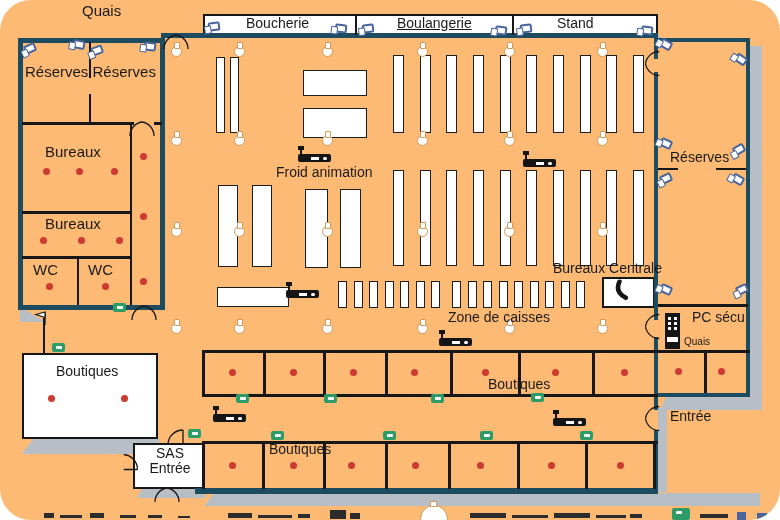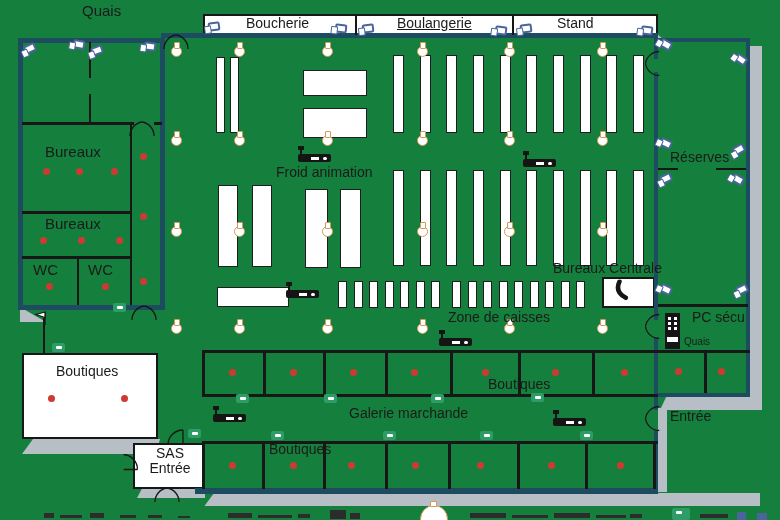--- a/index.html
+++ b/index.html
@@ -1,17 +1,17 @@
 <!DOCTYPE html>
 <html style="--shadow: #b7bec6; --ink: #171717; --cam: #4a659c; --dome: #d29a58; --dot: #cd3a31; --green: #2d9c66; --text: #1a1a1a;"><head>
 <meta charset="utf-8">
 <style>
   html,body{margin:0;padding:0;background:#fff;}
-  #plan{position:relative;width:780px;height:520px;background:#15803d;overflow:hidden;
-        font-family:"Liberation Sans",sans-serif;}
+  #plan{position:relative;width:780px;height:520px;background:#fdba74;overflow:hidden;
+        font-family:"Liberation Sans",sans-serif;border-radius:31px;}
   #plan *{box-sizing:border-box;}
   .shadow{position:absolute;background:var(--shadow);}
   .wall{position:absolute;}
   .room{position:absolute;background:#fff;border-style:solid;border-color:var(--ink);}
   .shelf{position:absolute;background:#fff;border:1.4px solid #1e1e1e;}
   .lbl{position:absolute;color:var(--text);line-height:1.08;white-space:pre-line;}
   .cam{position:absolute;width:12px;height:9px;border:2px solid var(--cam);border-radius:2px;
        background:#fff;transform-origin:center;}
   .cam::before{content:"";position:absolute;left:-6px;top:1px;width:5px;height:6px;
        border:1.5px solid var(--cam);background:#fff;border-radius:1px;}
@@ -306,36 +306,36 @@
     <div class="contact" style="left: 188px; top: 429px;"></div>
     <div class="contact" style="left: 236px; top: 394px;"></div>
     <div class="contact" style="left: 324px; top: 394px;"></div>
     <div class="contact" style="left: 431px; top: 394px;"></div>
     <div class="contact" style="left: 531px; top: 393px;"></div>
     <div class="contact" style="left: 271px; top: 431px;"></div>
     <div class="contact" style="left: 383px; top: 431px;"></div>
     <div class="contact" style="left: 480px; top: 431px;"></div>
     <div class="contact" style="left: 580px; top: 431px;"></div>
     <div class="lbl" style="left: 82px; top: 3px; font-size: 15px;">Quais</div>
+    <div class="lbl" style="left: 25px; top: 64px; font-size: 15px;">Réserves Réserves</div>
     <div class="lbl" style="left: 45px; top: 144px; font-size: 15px;">Bureaux</div>
     <div class="lbl" style="left: 45px; top: 216px; font-size: 15px;">Bureaux</div>
     <div class="lbl" style="left: 33px; top: 262px; font-size: 15px;">WC</div>
     <div class="lbl" style="left: 88px; top: 262px; font-size: 15px;">WC</div>
     <div class="lbl" style="left: 246px; top: 16px; font-size: 14px;">Boucherie</div>
     <div class="lbl" style="left: 397px; top: 16px; font-size: 14px; text-decoration: underline;">Boulangerie</div>
     <div class="lbl" style="left: 557px; top: 16px; font-size: 14px;">Stand</div>
     <div class="lbl" style="left: 276px; top: 165px; font-size: 14px;">Froid animation</div>
     <div class="lbl" style="left: 670px; top: 150px; font-size: 14px;">Réserves</div>
     <div class="lbl" style="left: 553px; top: 261px; font-size: 14px;">Bureaux Centrale</div>
     <div class="lbl" style="left: 448px; top: 310px; font-size: 14px;">Zone de caisses</div>
     <div class="lbl" style="left: 692px; top: 310px; font-size: 14px;">PC sécu</div>
     <div class="lbl" style="left: 684px; top: 337px; font-size: 10px;">Quais</div>
     <div class="lbl" style="left: 56px; top: 364px; font-size: 14px;">Boutiques</div>
     <div class="lbl" style="left: 488px; top: 377px; font-size: 14px;">Boutiques</div>
-    <div class="lbl" style="left: 349px; top: 406px; font-size: 14px;">Galerie marchande</div>
     <div class="lbl" style="left: 670px; top: 409px; font-size: 14px;">Entrée</div>
     <div class="lbl" style="left: 140px; top: 446px; font-size: 14px; width: 60px; text-align: center;">SAS
 Entrée</div>
     <div class="lbl" style="left: 269px; top: 442px; font-size: 14px;">Boutiques</div>
     <div class="stub" style="left: 44px; top: 513px; width: 10px; height: 5px; background: rgb(44, 44, 44);"></div>
     <div class="stub" style="left: 60px; top: 515px; width: 22px; height: 3px; background: rgb(44, 44, 44);"></div>
     <div class="stub" style="left: 90px; top: 513px; width: 14px; height: 5px; background: rgb(44, 44, 44);"></div>
     <div class="stub" style="left: 120px; top: 515px; width: 16px; height: 3px; background: rgb(44, 44, 44);"></div>
     <div class="stub" style="left: 148px; top: 515px; width: 14px; height: 3px; background: rgb(44, 44, 44);"></div>
     <div class="stub" style="left: 178px; top: 516px; width: 12px; height: 2px; background: rgb(44, 44, 44);"></div>

